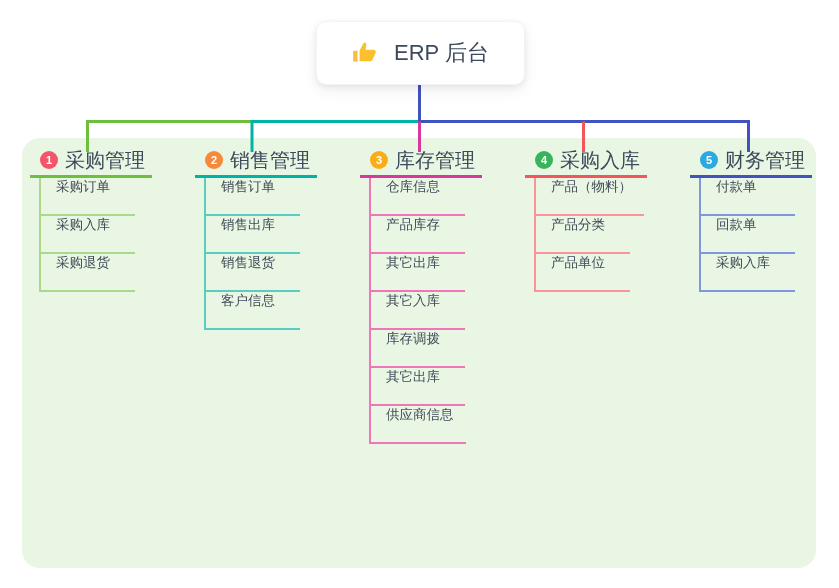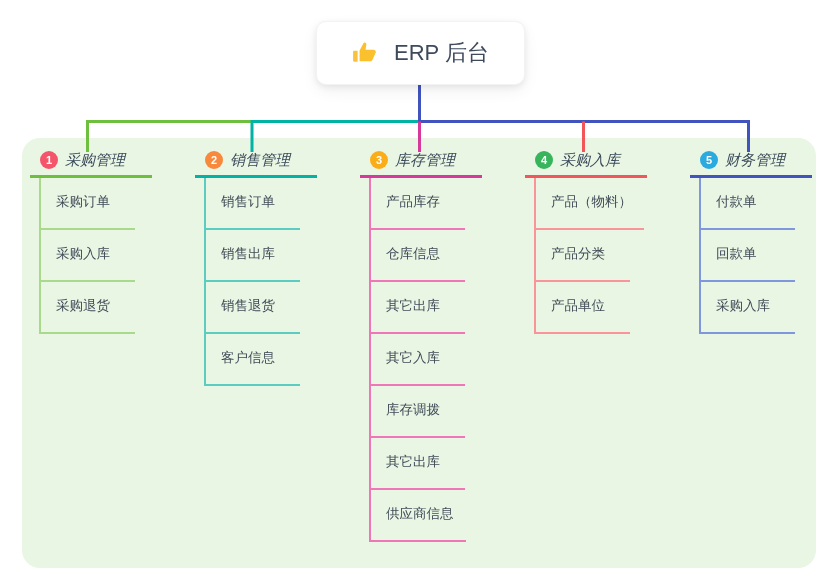--- a/index.html
+++ b/index.html
@@ -24,26 +24,26 @@
   .branch{position:absolute;top:145px;width:122px;}
   .branch-header{
     display:flex;align-items:center;gap:7px;height:30px;padding-left:10px;
     border-bottom:3px solid var(--accent);
   }
   .badge{
     width:18px;height:18px;border-radius:50%;background:var(--badge);
     color:#fff;font-size:11px;font-weight:bold;line-height:18px;text-align:center;
     flex:0 0 18px;
   }
-  .branch-title{font-size:15px;color:#3b4a5a;font-weight:500;white-space:nowrap;font-style:italic;}
+  .branch-title{font-size:20px;color:#3b4a5a;font-weight:500;white-space:nowrap;}
   .children{margin-left:9px;border-left:2px solid var(--line);}
   .child{
-    box-sizing:border-box;height:52px;width:fit-content;min-width:94px;
+    box-sizing:border-box;height:38px;width:fit-content;min-width:94px;
     padding:0 12px 3px 15px;border-bottom:2px solid var(--line);
-    display:flex;align-items:center;
+    display:flex;align-items:flex-start;
   }
   .child-label{font-size:13.5px;color:#404b57;white-space:nowrap;}
   .b1{left:30px;} .b2{left:195px;} .b3{left:360px;} .b4{left:525px;} .b5{left:690px;}
 </style>
 </head>
 <body>
 
 <div class="stage">
 
   <div class="panel" style="background: rgb(233, 246, 228);"></div>
@@ -105,24 +105,24 @@
     </div>
   </div>
 
   <div class="branch b3" style="--accent: #d6399b; --line: #ef76b8; --badge: #fbad18;">
     <div class="branch-header">
       <span class="badge">3</span>
       <span class="branch-title">库存管理</span>
     </div>
     <div class="children">
       <div class="child">
-          <span class="child-label">产品库存</span>
+          <span class="child-label">仓库信息</span>
         </div>
       <div class="child">
-          <span class="child-label">仓库信息</span>
+          <span class="child-label">产品库存</span>
         </div>
       <div class="child">
           <span class="child-label">其它出库</span>
         </div>
       <div class="child">
           <span class="child-label">其它入库</span>
         </div>
       <div class="child">
           <span class="child-label">库存调拨</span>
         </div>

